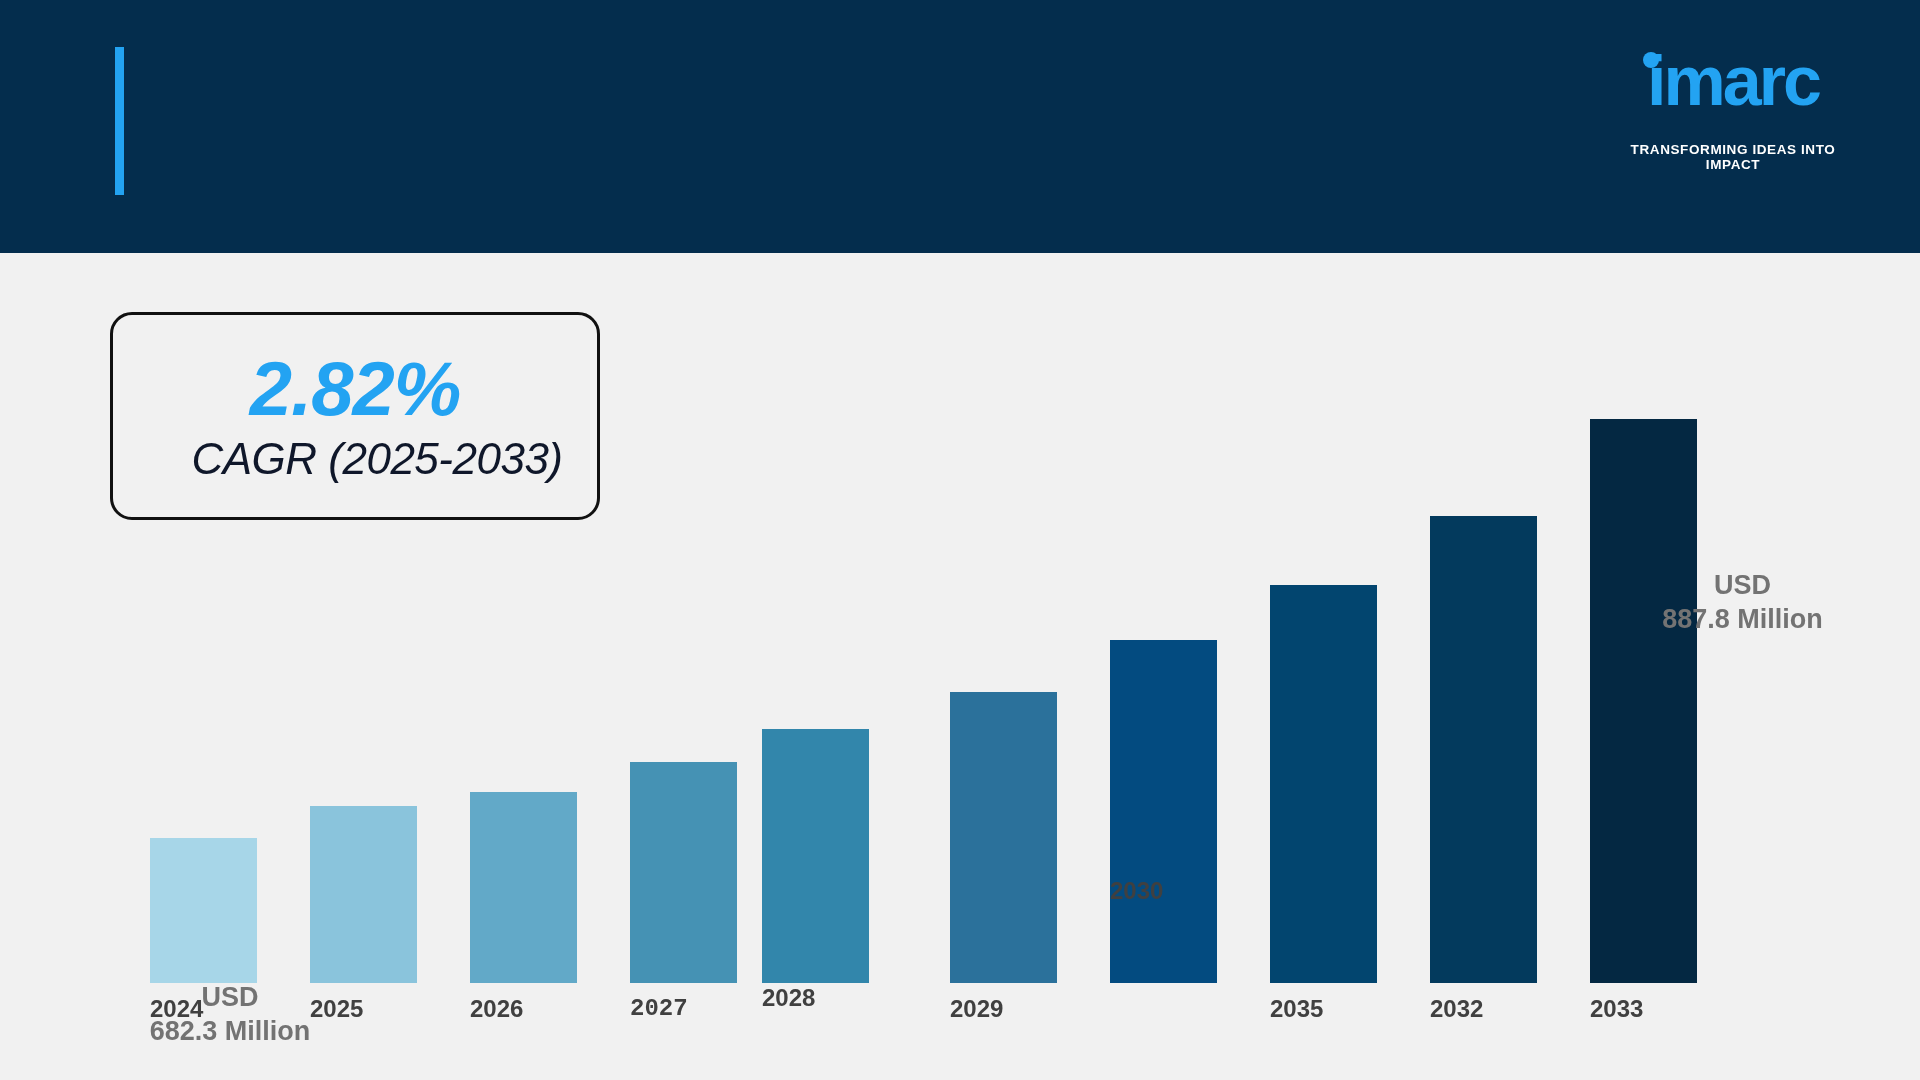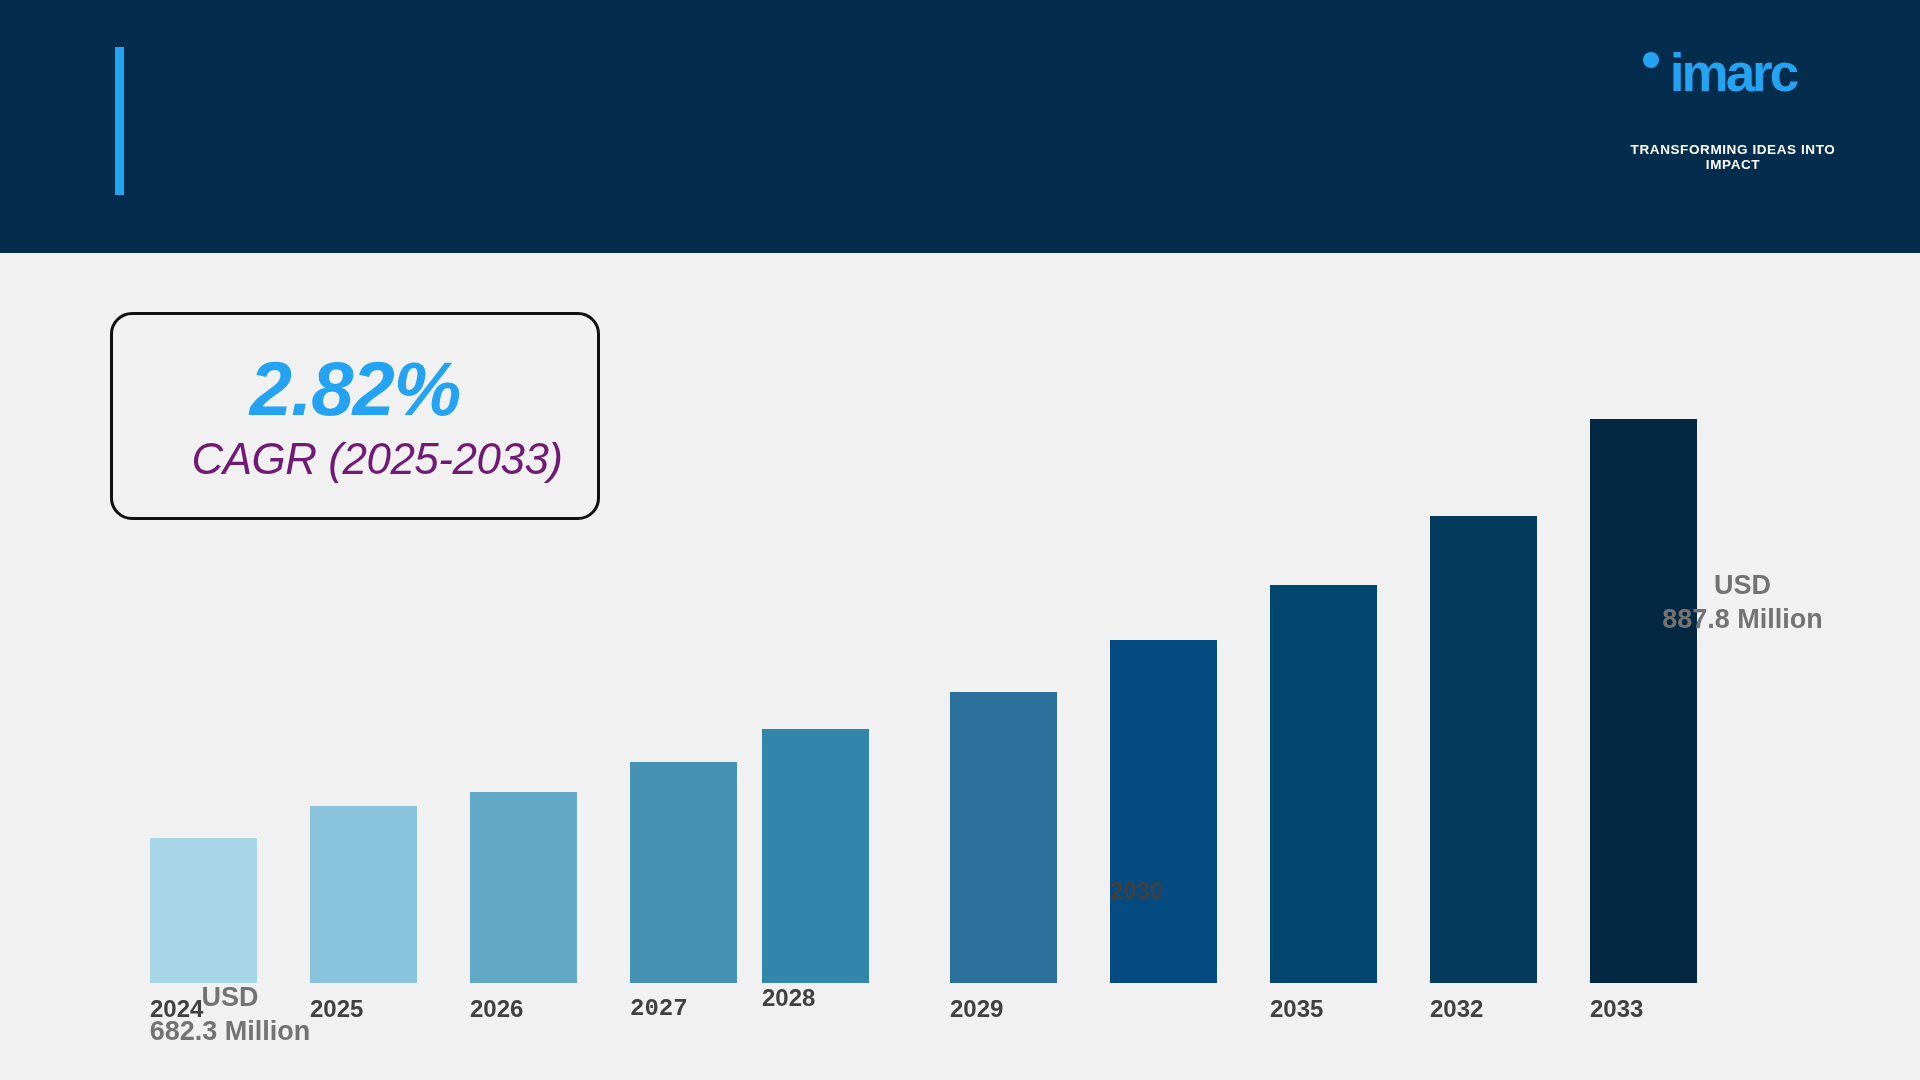--- a/index.html
+++ b/index.html
@@ -31,21 +31,21 @@
 
   
   .logo { position:absolute; right:58px; top:50px; width:258px; height:122px; }
   .logo-mark {
     position:relative; width:258px; height:88px;
   }
   .logo-word {
     position:absolute; left:0; top:-4px; width:258px;
     text-align:center;
     color:#23a3f2;
-    font-size:53px; font-weight:bold; line-height:1;
+    font-size:70px; font-weight:bold; line-height:1;
     letter-spacing:-3px;
   }
   .logo-dot {
     position:absolute; left:39px; top:2px; width:16px; height:16px;
     border-radius:50%; background:#23a3f2;
   }
   .logo-tagline {
     position:absolute; left:0; top:92px; width:258px;
     text-align:center; color:#ffffff;
     font-size:13.5px; font-weight:bold; letter-spacing:0.6px;
@@ -57,21 +57,21 @@
     border:3px solid #111111; border-radius:22px;
     background:#f1f1f1;
     display:flex; flex-direction:column;
     align-items:center; justify-content:center;font-style:italic;
   }
   .cagr-value {
     color:#23a3f2; font-size:76px; font-weight:bold; line-height:1.05;
     letter-spacing:-1px;
   }
   .cagr-label {
-    color:#701a75; font-size:44px; font-weight:normal; line-height:1.1;
+    color:#0f172a; font-size:44px; font-weight:normal; line-height:1.1;
     margin-top:6px; letter-spacing:-0.5px;margin-left:44px;
   }
 
   
   .chart {
     position:absolute; left:0; top:253px; width:1920px; height:827px;
   }
   .bars {
     position:absolute; left:150px; top:0; width:1650px; height:730px;
   }

